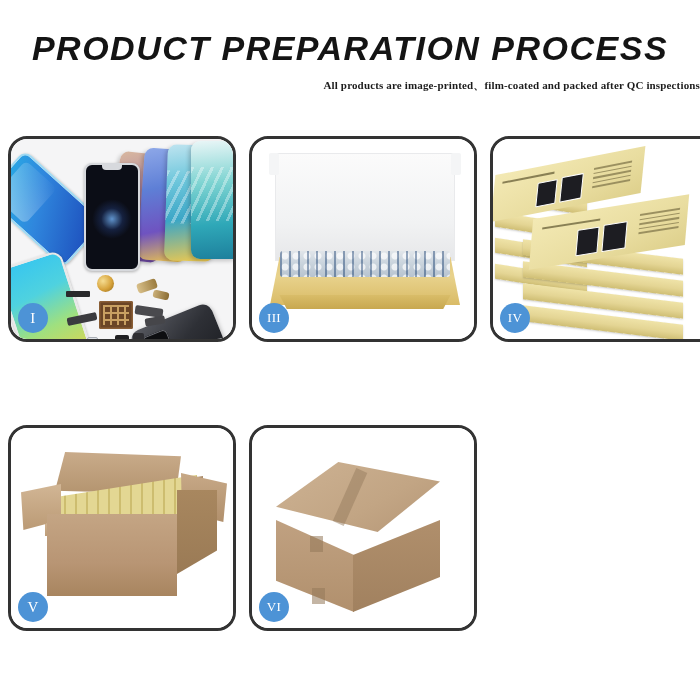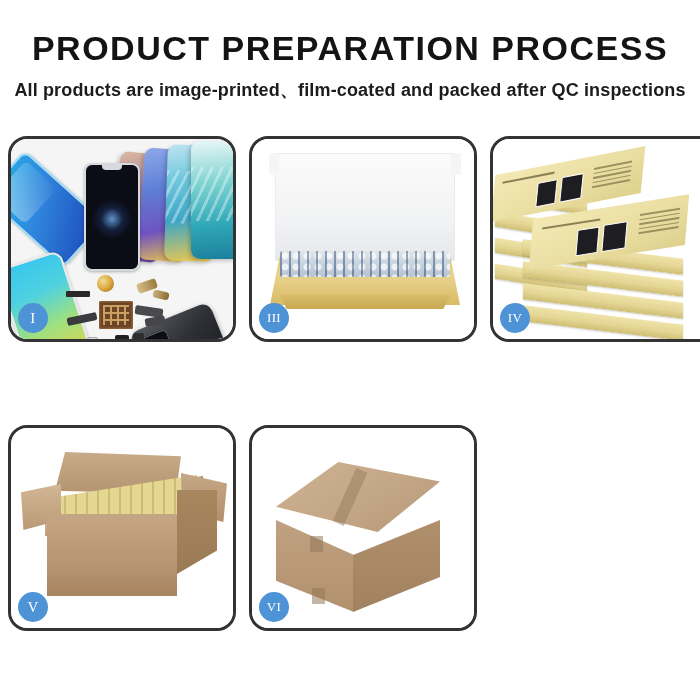--- a/index.html
+++ b/index.html
@@ -30,30 +30,32 @@
   .title {
     margin: 0;
     padding-top: 30px;
     font-family: "Liberation Sans", sans-serif;
     font-size: 34px;
     font-weight: bold;
     letter-spacing: 1.5px;
     color: #141414;
     line-height: 1.1;
     white-space: nowrap;
+    font-style: italic;
   }
   .subtitle {
     margin: 0;
     padding-top: 11px;
-    font-family: Liberation Sans, sans-serif;
-    font-size: 18px;
+    font-family: Liberation Serif, serif;
+    font-size: 11px;
     font-weight: bold;
     letter-spacing: 0.15px;
     color: #1c1c1c;
     white-space: nowrap;
+    text-align: right;
   }
 
   
   .grid {
     position: absolute;
     left: 8px;
     top: 136px;
     width: 684px;
     display: grid;
     grid-template-columns: 228px 228px 228px;

